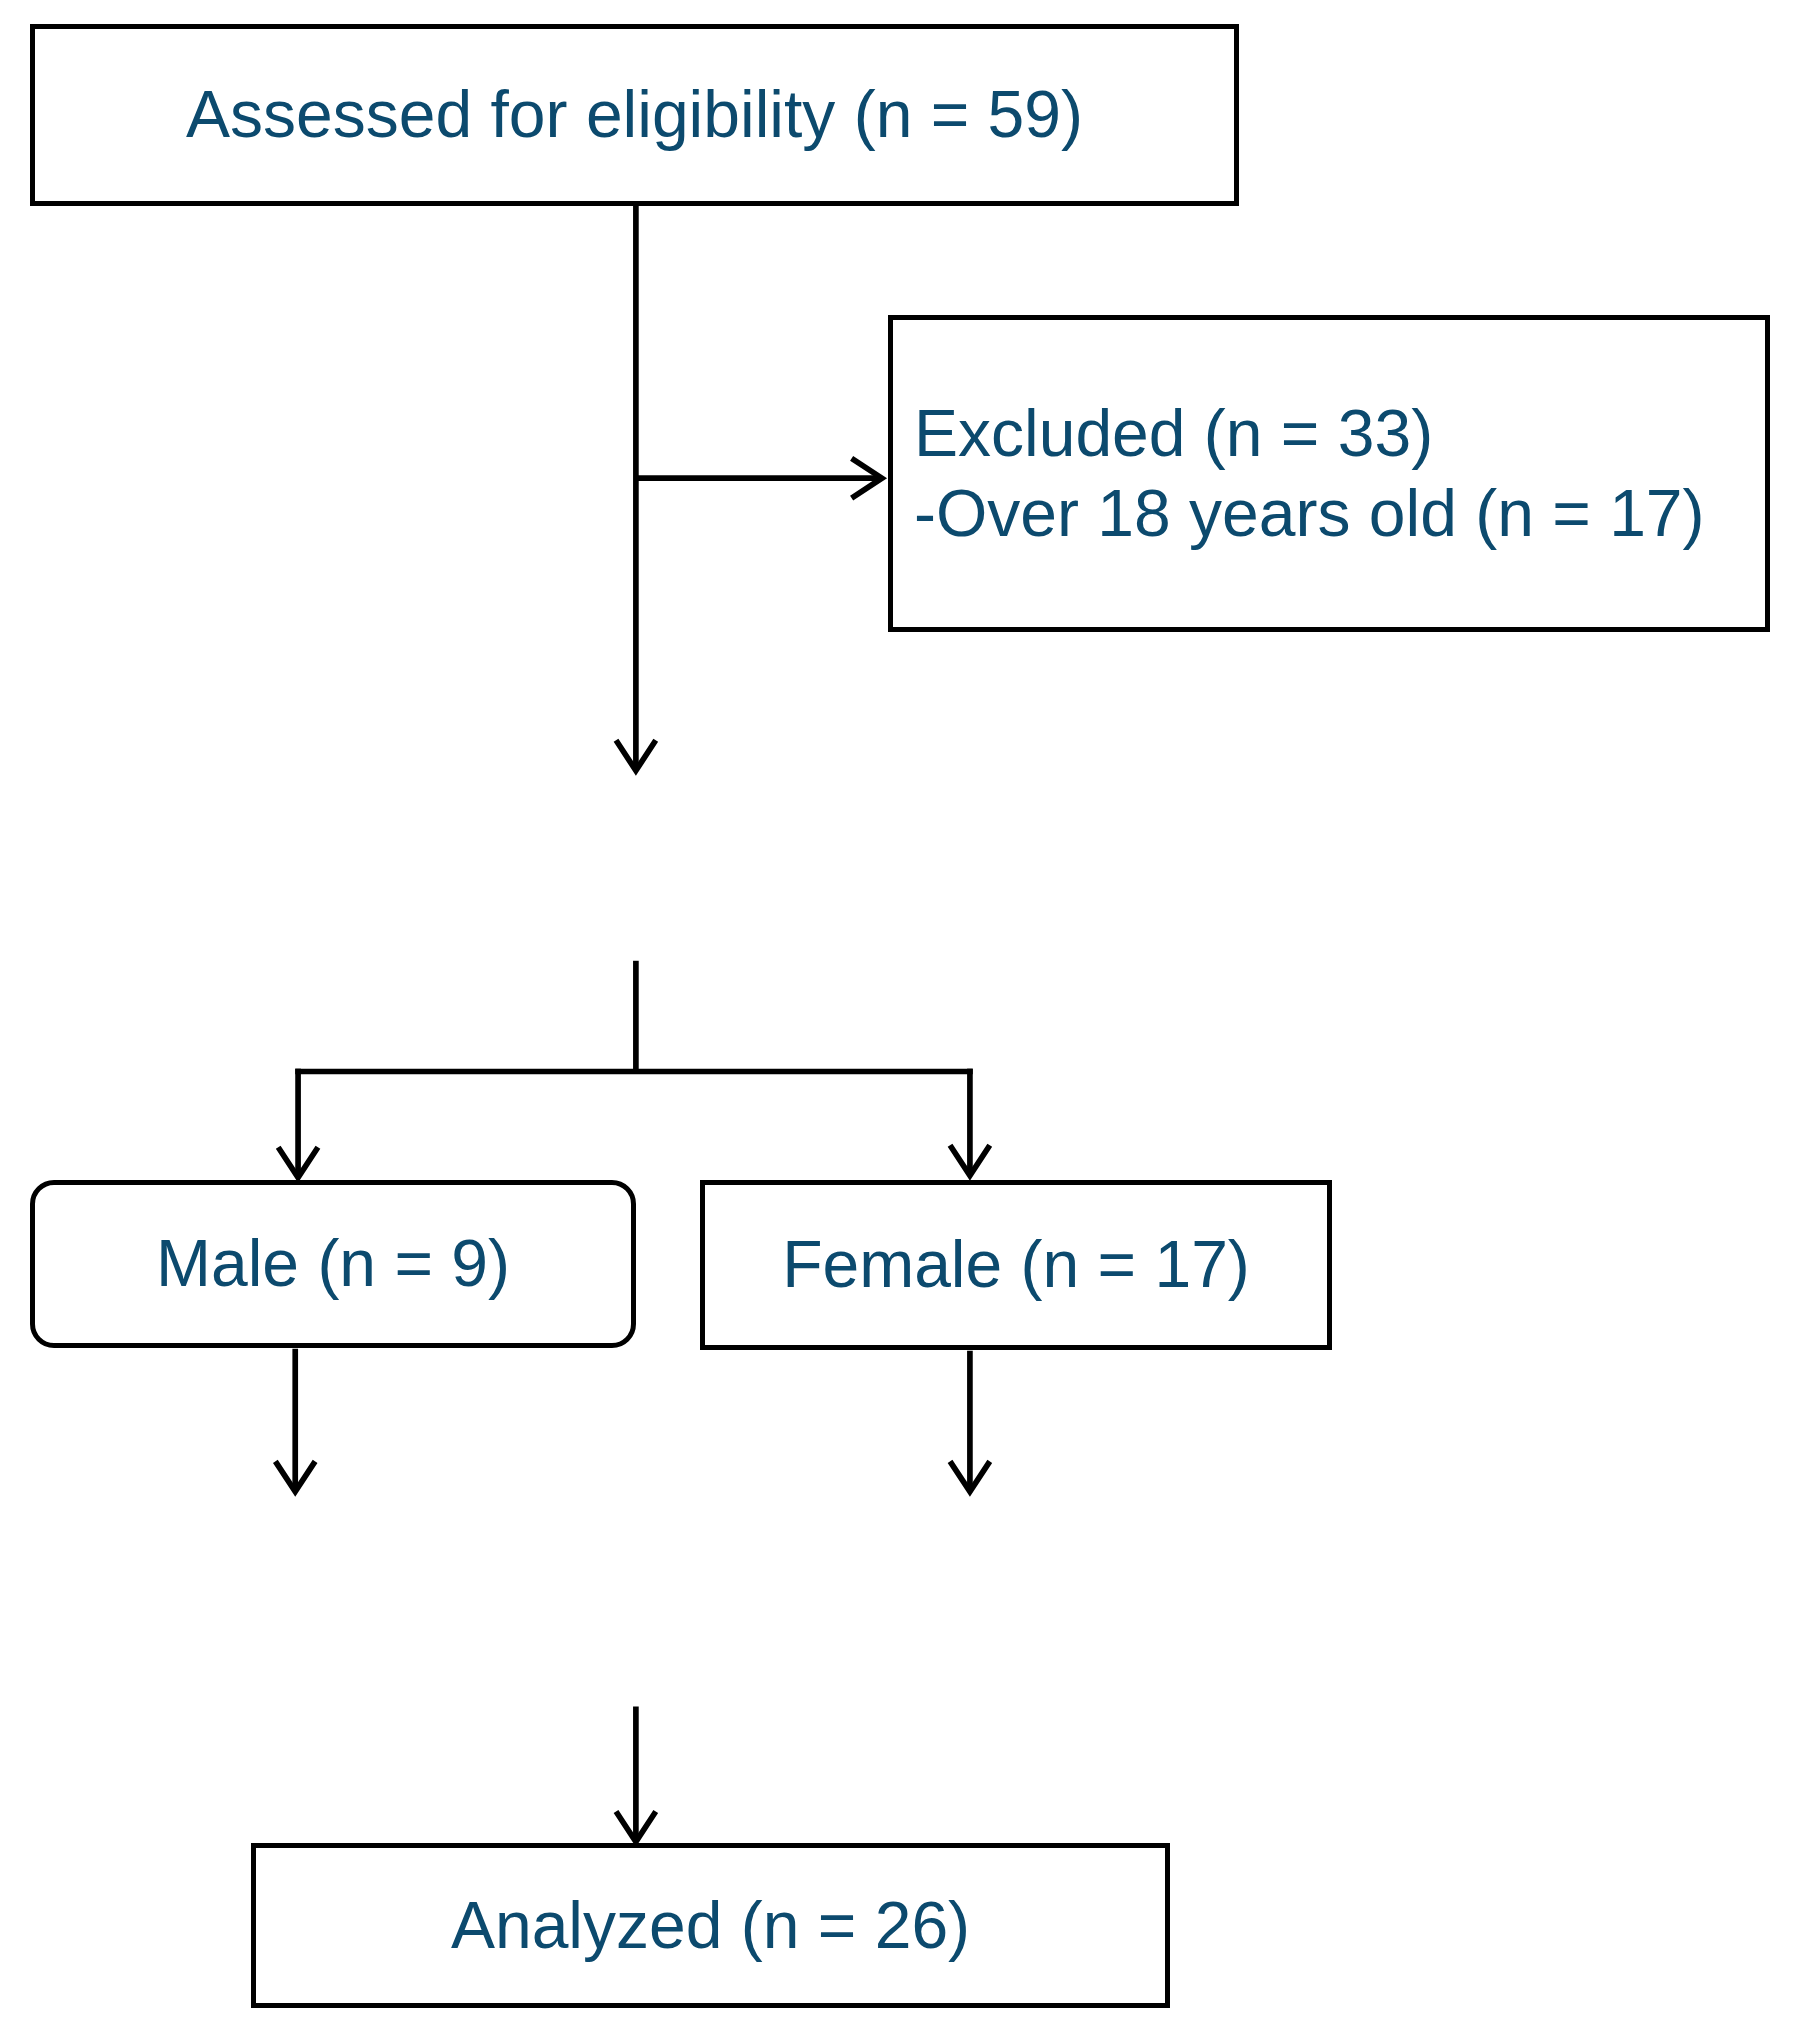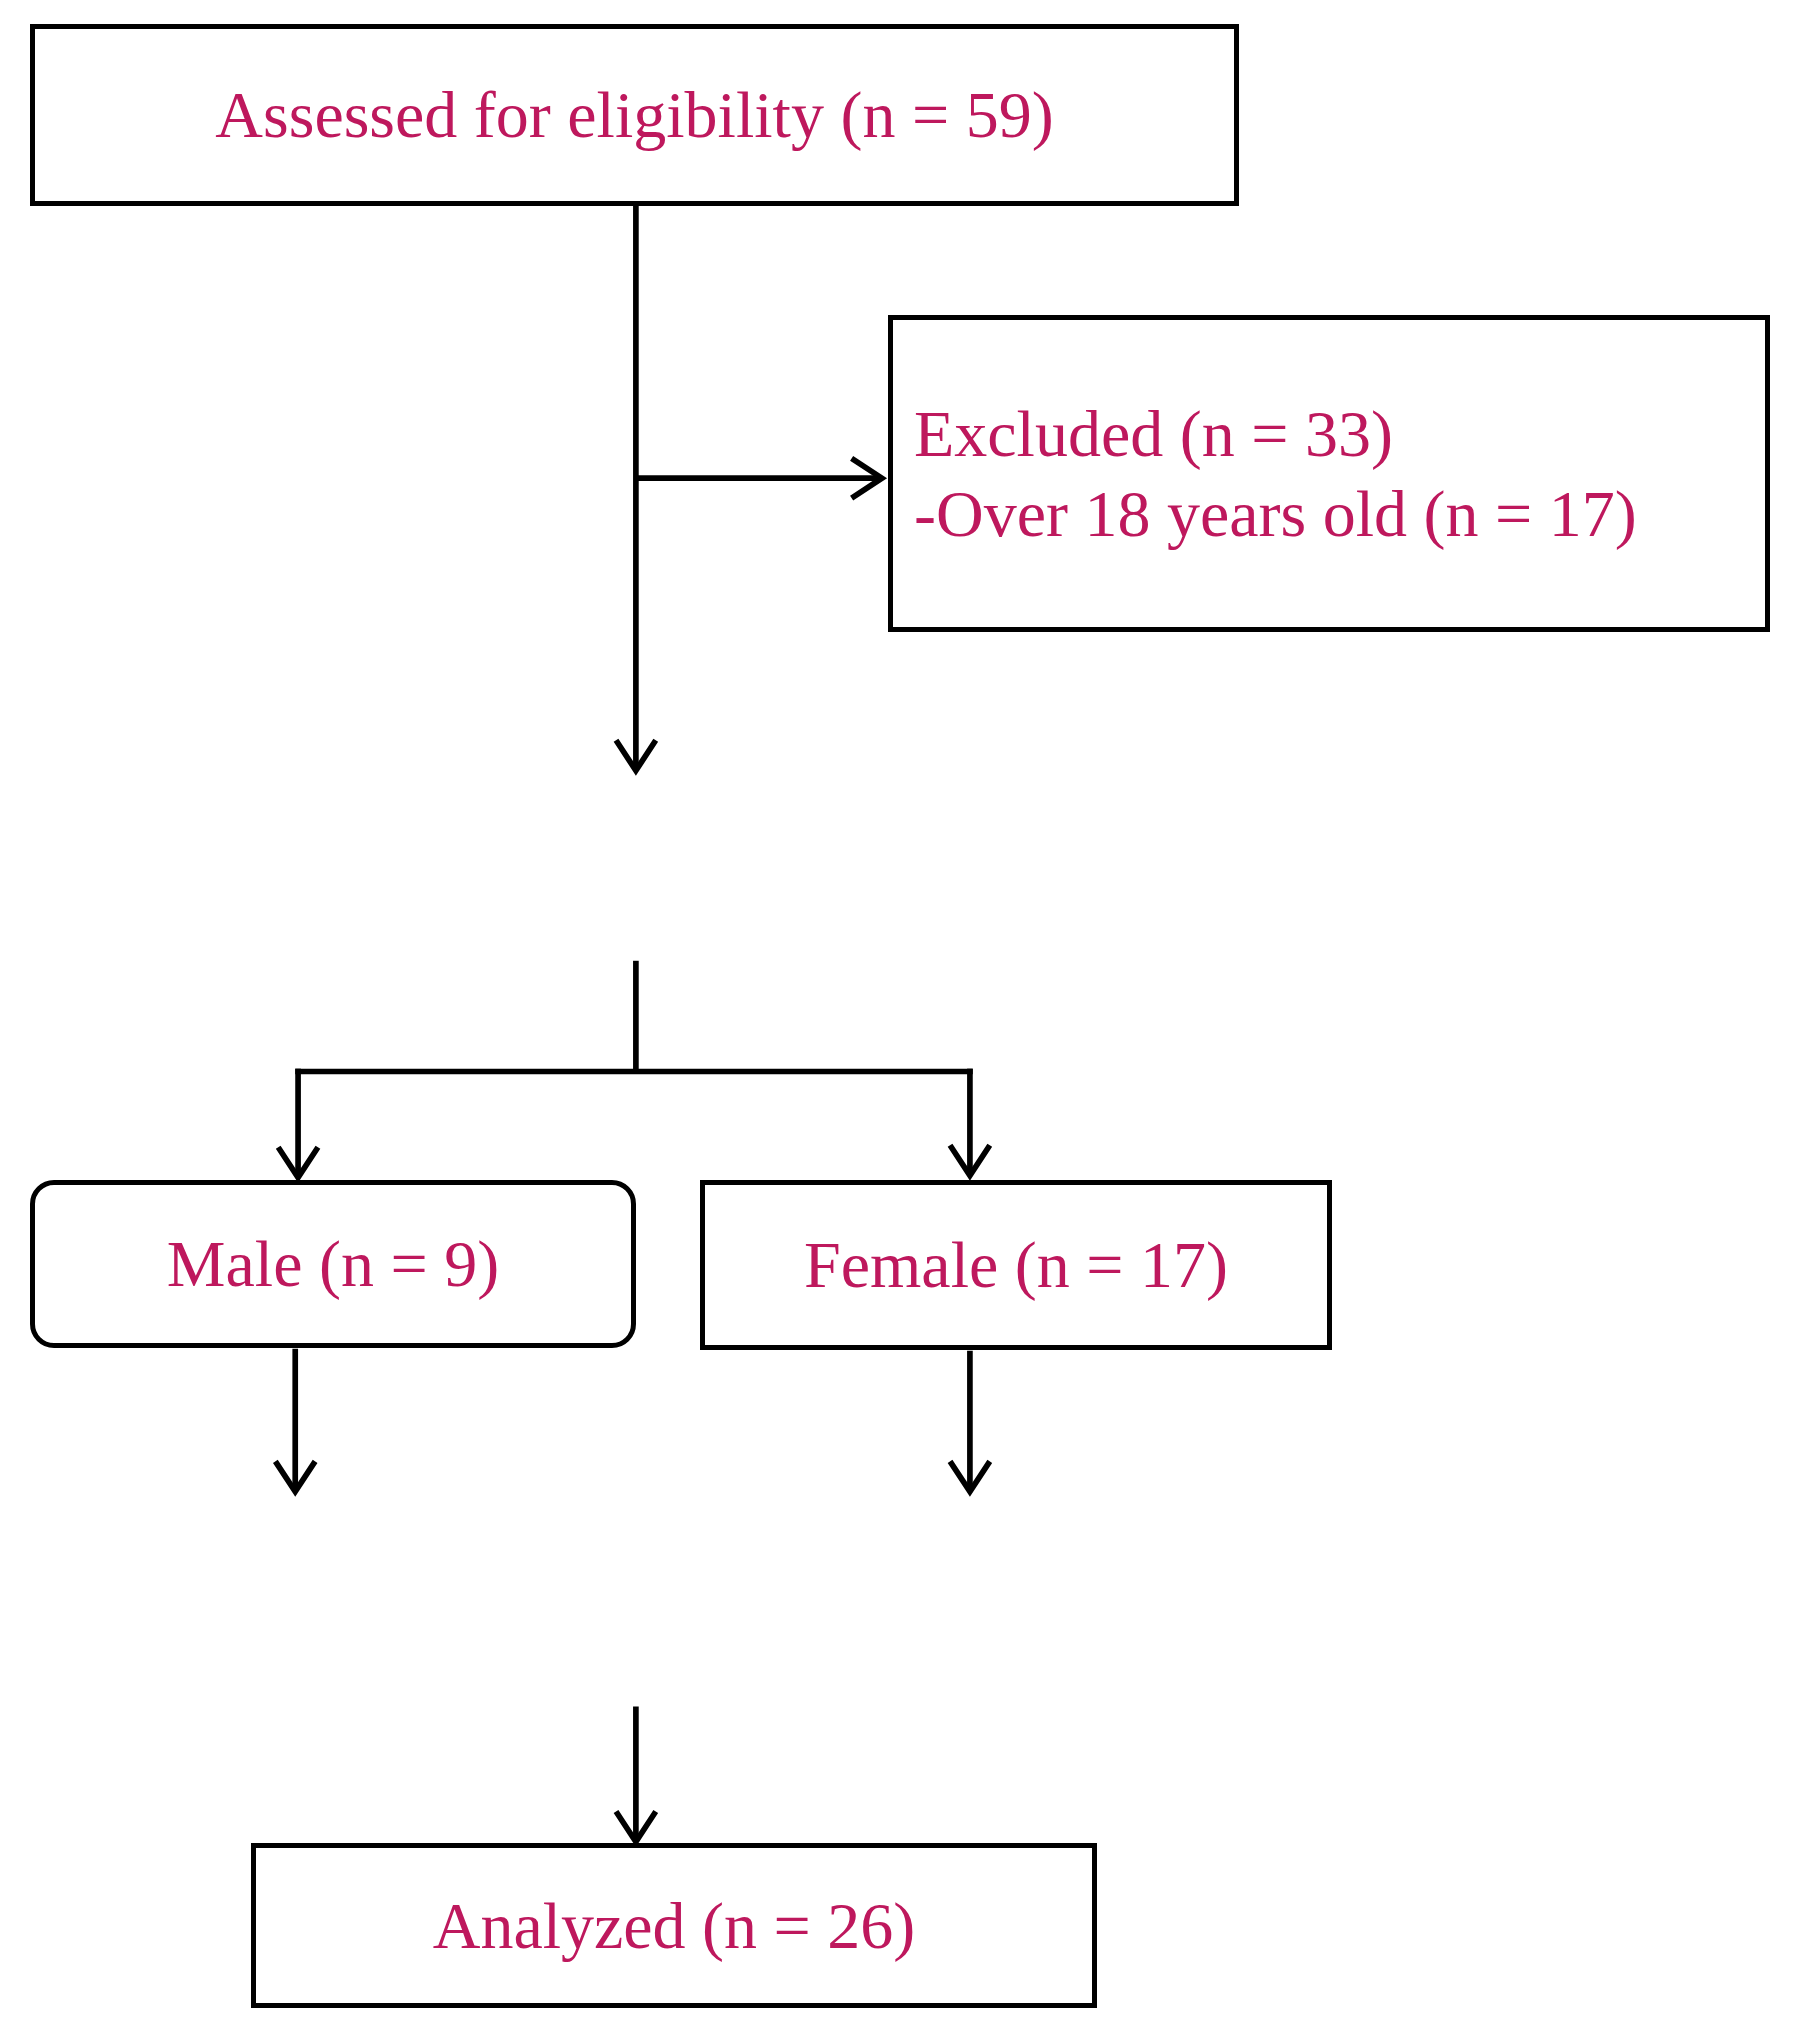--- a/index.html
+++ b/index.html
@@ -5,22 +5,22 @@
   html, body {
     margin: 0;
     padding: 0;
     background: #ffffff;
   }
   #canvas {
     position: relative;
     width: 1796px;
     height: 2037px;
     background: #ffffff;
-    font-family: Liberation Serif, serif;
-    color: #be185d;
+    font-family: Liberation Sans, sans-serif;
+    color: #0c4a6e;
     overflow: hidden;
   }
   #connectors {
     position: absolute;
     left: 0;
     top: 0;
     z-index: 0;
   }
   .box {
     position: absolute;
@@ -37,21 +37,21 @@
   }
   .box .label { text-align: center; }
   #box-assessed  { left: 30px;  top: 24px;   width: 1209px; height: 182px; }
   #box-excluded  { left: 888px; top: 315px;  width: 882px;  height: 317px;
                    justify-content: flex-start; padding-left: 21px; }
   #box-excluded .label { text-align: left; }
   #box-enrolled  { left: 30px;  top: 776px;  width: 1209px; height: 185px; }
   #box-male      { left: 30px;  top: 1180px; width: 606px;  height: 168px; border-radius: 24px; }
   #box-female    { left: 700px; top: 1180px; width: 632px;  height: 170px; }
   #box-completed { left: 30px;  top: 1493px; width: 1209px; height: 213px; line-height: 1.32; }
-  #box-analyzed  { left: 251px; top: 1843px; width: 846px;  height: 165px; }
+  #box-analyzed  { left: 251px; top: 1843px; width: 919px;  height: 165px; }
   .stroke {
     stroke: #000000;
     stroke-width: 6;
     fill: none;
   }
 </style>
 </head>
 <body>
 
 <div id="canvas">

